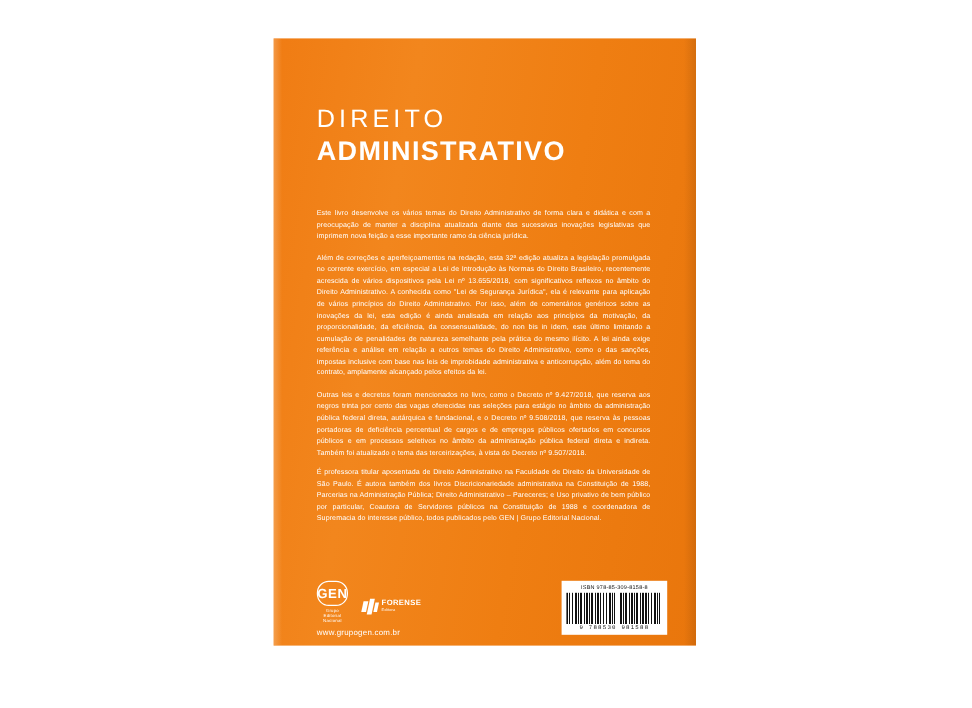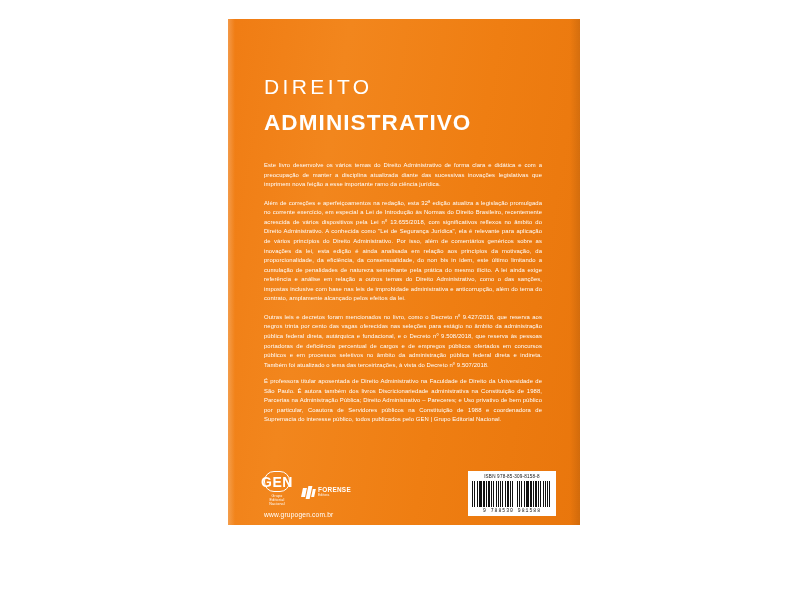--- a/index.html
+++ b/index.html
@@ -18,21 +18,21 @@
     position: relative;
     width: 810px;
     height: 590px;
     background: #ffffff;
   }
 
   
   .book {
     position: absolute;
     left: 228px;
-    top: 19px;
+    top: 32px;
     width: 352px;
     height: 506px;
     background: linear-gradient(100deg, #f07c13 0%, #f2861d 28%, #ef7e12 62%, #e9760c 100%);
     box-shadow: 0 0 0 0 rgba(0,0,0,0);
     overflow: hidden;
   }
   
   .book::before {
     content: "";
     position: absolute;
@@ -64,21 +64,21 @@
     letter-spacing: 3.4px;
     font-weight: 400;
     line-height: 1.1;
   }
   .title-line2 {
     color: #ffffff;
     font-size: 22.5px;
     letter-spacing: 1.1px;
     font-weight: 700;
     line-height: 1.15;
-    margin-top: 12px;
+    margin-top: 2px;
   }
 
   
   .blurb {
     position: absolute;
     left: 36px;
     top: 142px;
     width: 278px;
     color: #ffffff;
   }
@@ -129,21 +129,21 @@
   .logo-gen .gen-mark {
     width: 26px;
     height: 21px;
     border: 1.2px solid #ffffff;
     border-radius: 10px;
     box-sizing: border-box;
     display: flex;
     align-items: center;
     justify-content: center;
     color: #ffffff;
-    font-size: 14px;
+    font-size: 11px;
     font-weight: 700;
     letter-spacing: 0.5px;
   }
   .logo-gen .gen-sub {
     color: #ffffff;
     font-size: 3.6px;
     letter-spacing: 0.2px;
     text-align: center;
     margin-top: 2px;
   }

